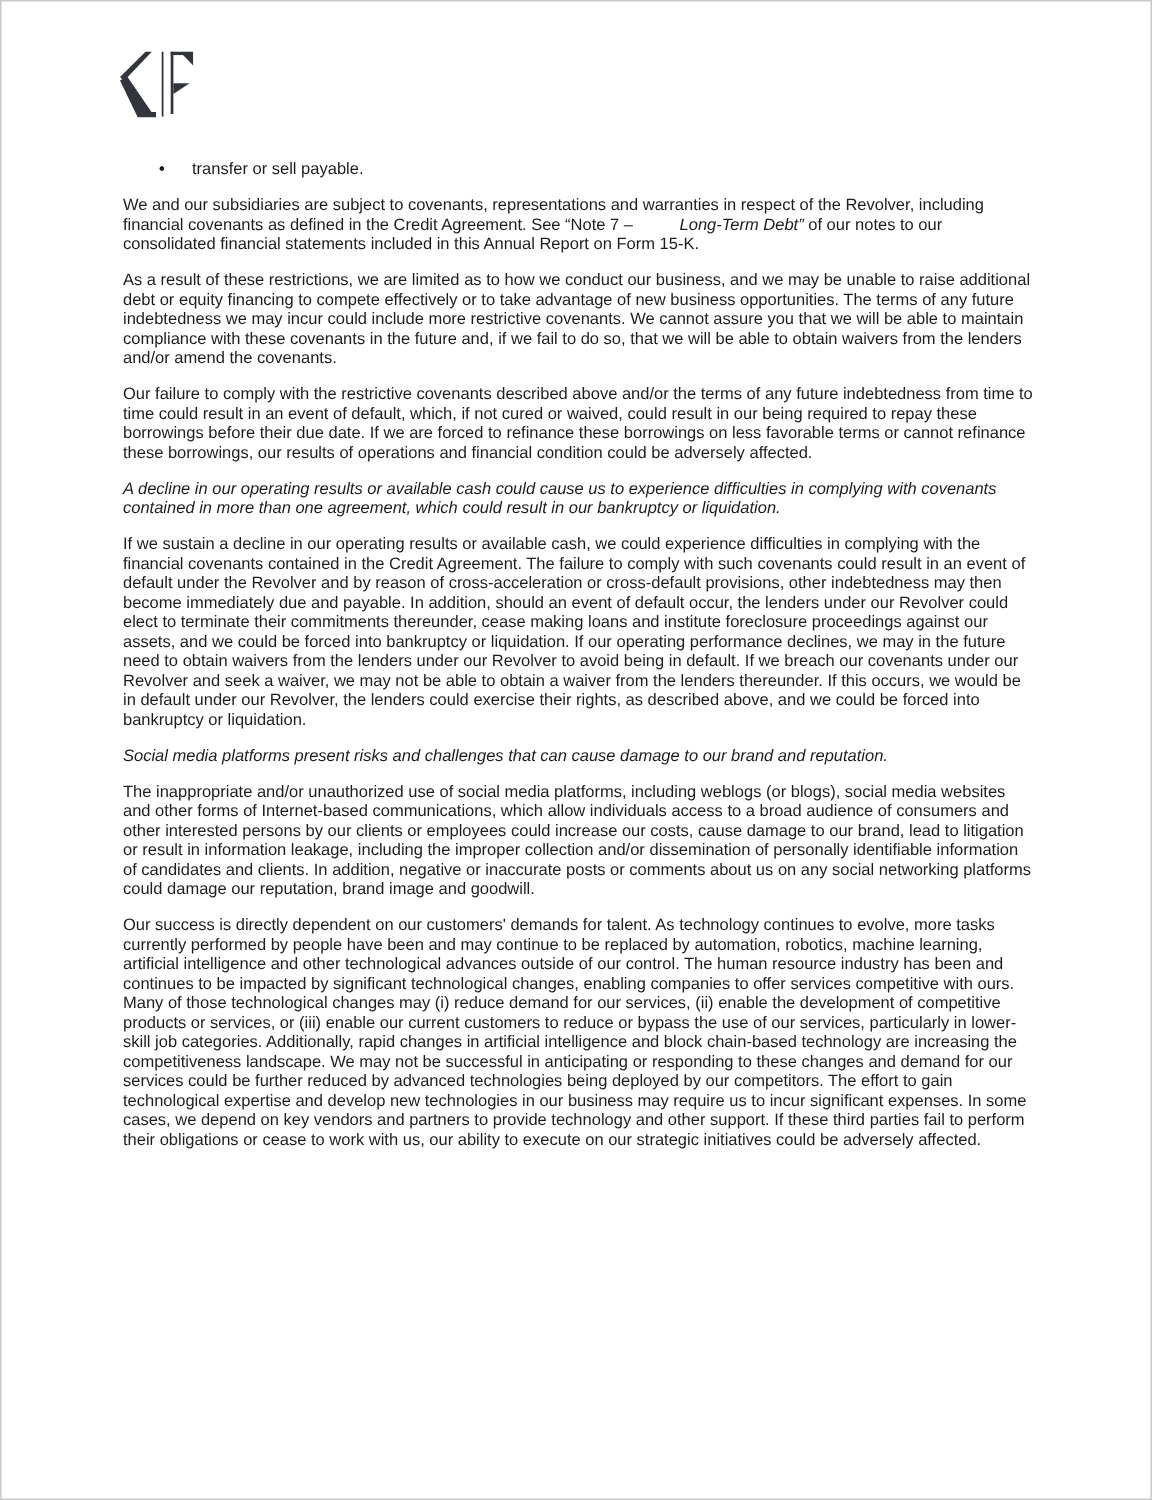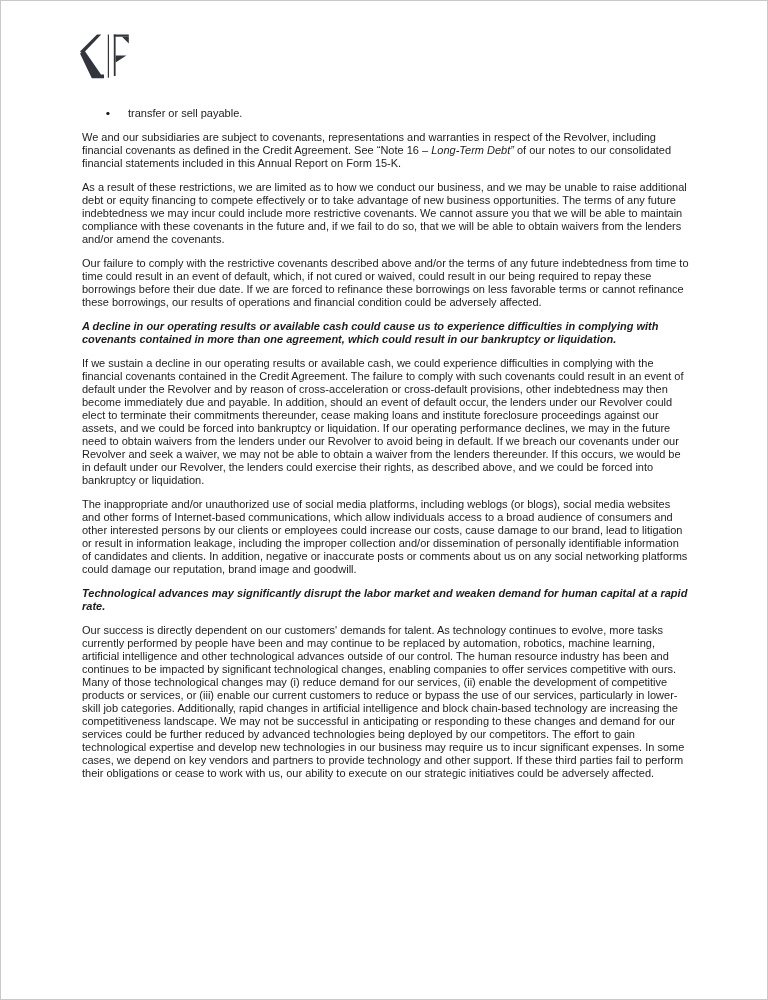--- a/index.html
+++ b/index.html
@@ -33,40 +33,40 @@
     top: 94px;
     width: 607px;
     font-size: 11px;
     line-height: 13px;
     text-align: left;
   }
   .content p {
     margin: 0 0 11px 0;
   }
   .content p.head {
-    font-weight: bold;
+    font-weight: normal;
     font-style: italic;
   }
   ul.bullets {
     list-style: none;
     margin: 0 0 11px 0;
     padding: 0;
   }
   ul.bullets li {
     position: relative;
     padding-left: 46px;
     margin-bottom: 12px;
   }
   ul.bullets li:last-child { margin-bottom: 0; }
   ul.bullets .bullet {
     position: absolute;
     left: 24px;
     top: 0;
   }
-  .italic-ref { font-style: italic; }
+  .italic-ref { font-style: italic; margin-left: 28px; }
   .pageno {
     position: absolute;
     left: 0;
     top: 950px;
     width: 100%;
     text-align: center;
     font-size: 11px;
     line-height: 13px;
     color: #1d1d1d;
   }
@@ -99,34 +99,34 @@
     <ul class="bullets">
       <li>
         <span class="bullet">•</span>
       </li>
       <li>
         <span class="bullet">•</span>
         <span>transfer or sell payable.</span>
       </li>
     </ul>
 
-    <p><span>We and our subsidiaries are subject to covenants, representations and warranties in respect of the Revolver, including financial covenants as defined in the Credit Agreement. See “Note 16 – </span><span class="italic-ref">Long-Term Debt”</span><span> of our notes to our consolidated financial statements included in this Annual Report on Form 15-K.</span></p>
+    <p><span>We and our subsidiaries are subject to covenants, representations and warranties in respect of the Revolver, including financial covenants as defined in the Credit Agreement. See “Note 7 – </span><span class="italic-ref">Long-Term Debt”</span><span> of our notes to our consolidated financial statements included in this Annual Report on Form 15-K.</span></p>
 
     <p>As a result of these restrictions, we are limited as to how we conduct our business, and we may be unable to raise additional debt or equity financing to compete effectively or to take advantage of new business opportunities. The terms of any future indebtedness we may incur could include more restrictive covenants. We cannot assure you that we will be able to maintain compliance with these covenants in the future and, if we fail to do so, that we will be able to obtain waivers from the lenders and/or amend the covenants.</p>
 
     <p>Our failure to comply with the restrictive covenants described above and/or the terms of any future indebtedness from time to time could result in an event of default, which, if not cured or waived, could result in our being required to repay these borrowings before their due date. If we are forced to refinance these borrowings on less favorable terms or cannot refinance these borrowings, our results of operations and financial condition could be adversely affected.</p>
 
     <p class="head">A decline in our operating results or available cash could cause us to experience difficulties in complying with covenants contained in more than one agreement, which could result in our bankruptcy or liquidation.</p>
 
     <p>If we sustain a decline in our operating results or available cash, we could experience difficulties in complying with the financial covenants contained in the Credit Agreement. The failure to comply with such covenants could result in an event of default under the Revolver and by reason of cross-acceleration or cross-default provisions, other indebtedness may then become immediately due and payable. In addition, should an event of default occur, the lenders under our Revolver could elect to terminate their commitments thereunder, cease making loans and institute foreclosure proceedings against our assets, and we could be forced into bankruptcy or liquidation. If our operating performance declines, we may in the future need to obtain waivers from the lenders under our Revolver to avoid being in default. If we breach our covenants under our Revolver and seek a waiver, we may not be able to obtain a waiver from the lenders thereunder. If this occurs, we would be in default under our Revolver, the lenders could exercise their rights, as described above, and we could be forced into bankruptcy or liquidation.</p>
 
 
+    <p class="head">Social media platforms present risks and challenges that can cause damage to our brand and reputation.</p>
 
     <p>The inappropriate and/or unauthorized use of social media platforms, including weblogs (or blogs), social media websites and other forms of Internet-based communications, which allow individuals access to a broad audience of consumers and other interested persons by our clients or employees could increase our costs, cause damage to our brand, lead to litigation or result in information leakage, including the improper collection and/or dissemination of personally identifiable information of candidates and clients. In addition, negative or inaccurate posts or comments about us on any social networking platforms could damage our reputation, brand image and goodwill.</p>
 
-    <p class="head">Technological advances may significantly disrupt the labor market and weaken demand for human capital at a rapid rate.</p>
 
     <p>Our success is directly dependent on our customers' demands for talent. As technology continues to evolve, more tasks currently performed by people have been and may continue to be replaced by automation, robotics, machine learning, artificial intelligence and other technological advances outside of our control. The human resource industry has been and continues to be impacted by significant technological changes, enabling companies to offer services competitive with ours. Many of those technological changes may (i) reduce demand for our services, (ii) enable the development of competitive products or services, or (iii) enable our current customers to reduce or bypass the use of our services, particularly in lower-skill job categories. Additionally, rapid changes in artificial intelligence and block chain-based technology are increasing the competitiveness landscape. We may not be successful in anticipating or responding to these changes and demand for our services could be further reduced by advanced technologies being deployed by our competitors. The effort to gain technological expertise and develop new technologies in our business may require us to incur significant expenses. In some cases, we depend on key vendors and partners to provide technology and other support. If these third parties fail to perform their obligations or cease to work with us, our ability to execute on our strategic initiatives could be adversely affected.</p>
 
   </div>
 
 
 </div>
 
 </body></html>

